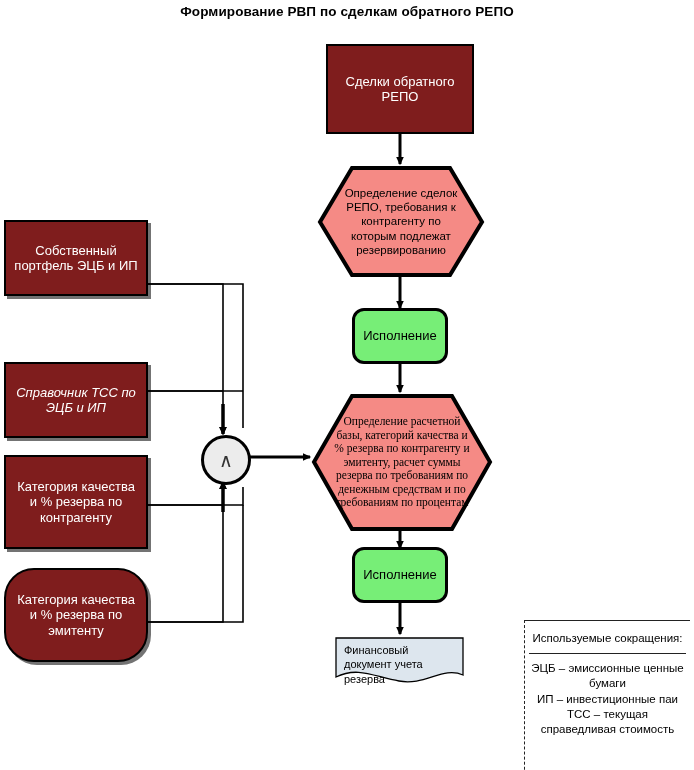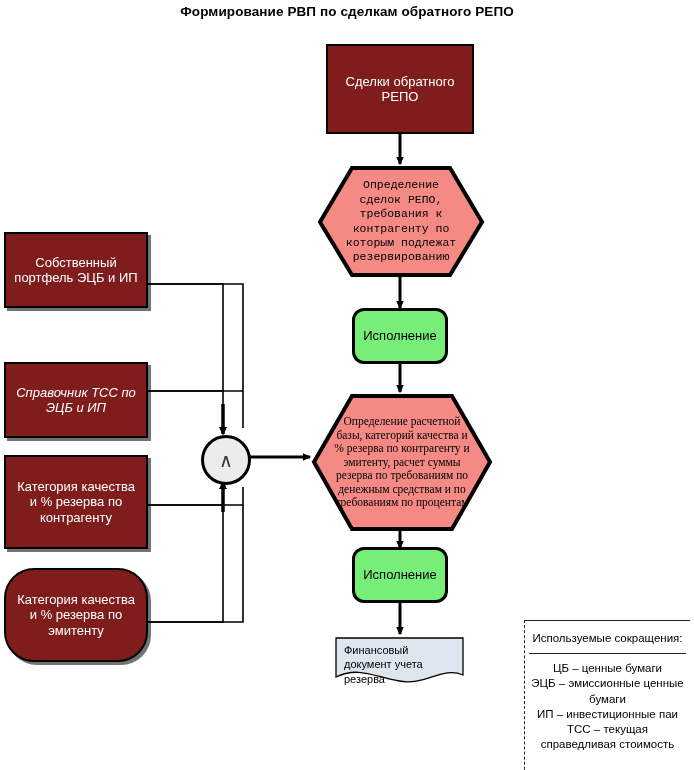--- a/index.html
+++ b/index.html
@@ -33,21 +33,21 @@
     color:#000;font-size:13px;
   }
 
   
   .hex-wrap{position:absolute;}
   .hex-wrap .hex-text{
     position:absolute;left:0;top:0;width:100%;height:100%;
     display:flex;align-items:center;justify-content:center;text-align:center;
     color:#000;box-sizing:border-box;
   }
-  .hex-text.sans{font-family:Liberation Mono, monospace;font-size:11.5px;line-height:1.25;}
+  .hex-text.sans{font-family:Liberation Sans, sans-serif;font-size:11.5px;line-height:1.25;}
   .hex-text.serif{font-family:"Liberation Serif",serif;font-size:11.5px;line-height:1.18;}
 
   
   #and-gate{
     position:absolute;width:44px;height:44px;border-radius:50%;
     background:#ececec;border:3px solid #000;
     display:flex;align-items:center;justify-content:center;
     font-size:19px;color:#333;font-family:"Liberation Serif",serif;
   }
 
@@ -150,40 +150,39 @@
   <div id="doc-node" style="left:336px;top:638px;width:128px;height:48px;">
     <div class="doc-text">
       <span>Финансовый документ учета резерва</span>
     </div>
   </div>
 
   <div id="and-gate" style="left:201px;top:435px;">
     <span>∧</span>
   </div>
 
-  <div class="node blue-box shadow" style="left:4px;top:232px;width:144px;height:76px;">
+  <div class="node blue-box shadow" style="left:4px;top:220px;width:144px;height:76px;">
     <span>Собственный портфель ЭЦБ и ИП</span>
   </div>
 
   <div class="node blue-box shadow" style="left:4px;top:362px;width:144px;height:76px;font-style:italic;">
     <span>Справочник ТСС по ЭЦБ и ИП</span>
   </div>
 
   <div class="node blue-box shadow" style="left:4px;top:455px;width:144px;height:94px;">
     <span>Категория качества и % резерва по контрагенту</span>
   </div>
 
   <div class="node blue-box shadow" style="left:4px;top:568px;width:144px;height:94px;border-radius:30px;">
     <span>Категория качества и % резерва по эмитенту</span>
   </div>
 
   <div id="legend" style="left:524px;top:620px;width:166px;height:170px;">
     <div class="leg-head">Используемые сокращения:</div>
     <div class="leg-rule"></div>
     <div class="leg-body">
-      <div>ЦБ – ценные бумаги</div>
       <div>ЭЦБ – эмиссионные ценные бумаги</div>
       <div>ИП – инвестиционные паи</div>
       <div>ТСС – текущая справедливая стоимость</div>
     </div>
   </div>
 
 </div>
 
 </body></html>

